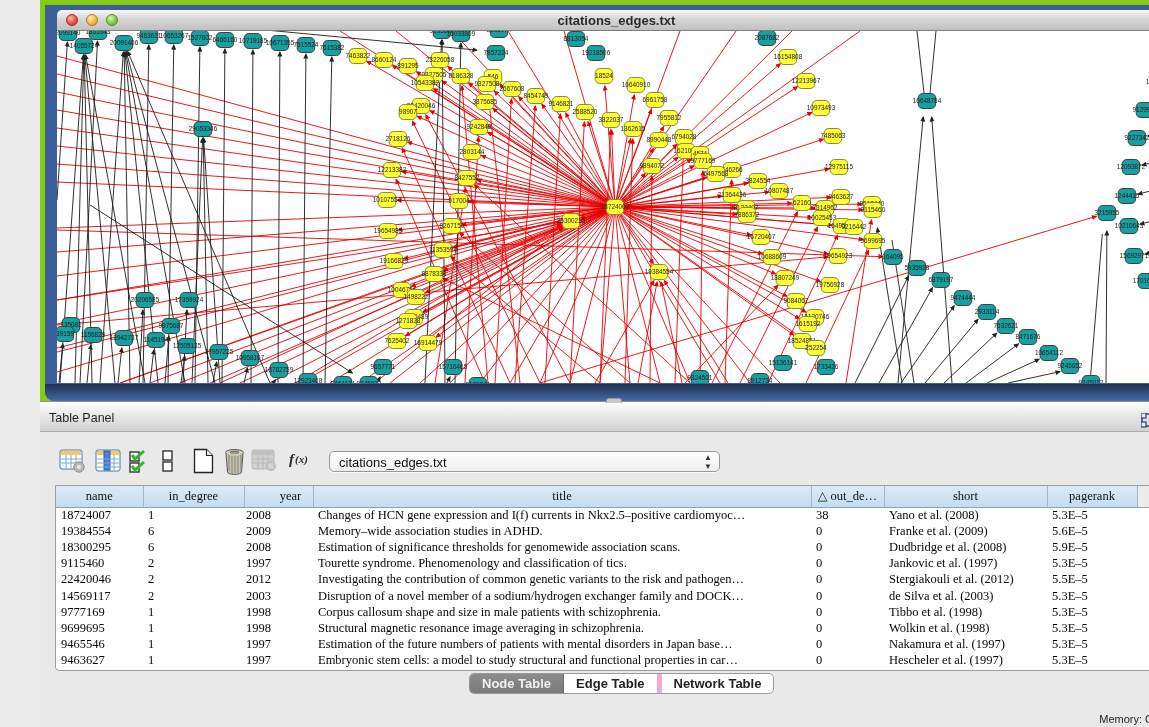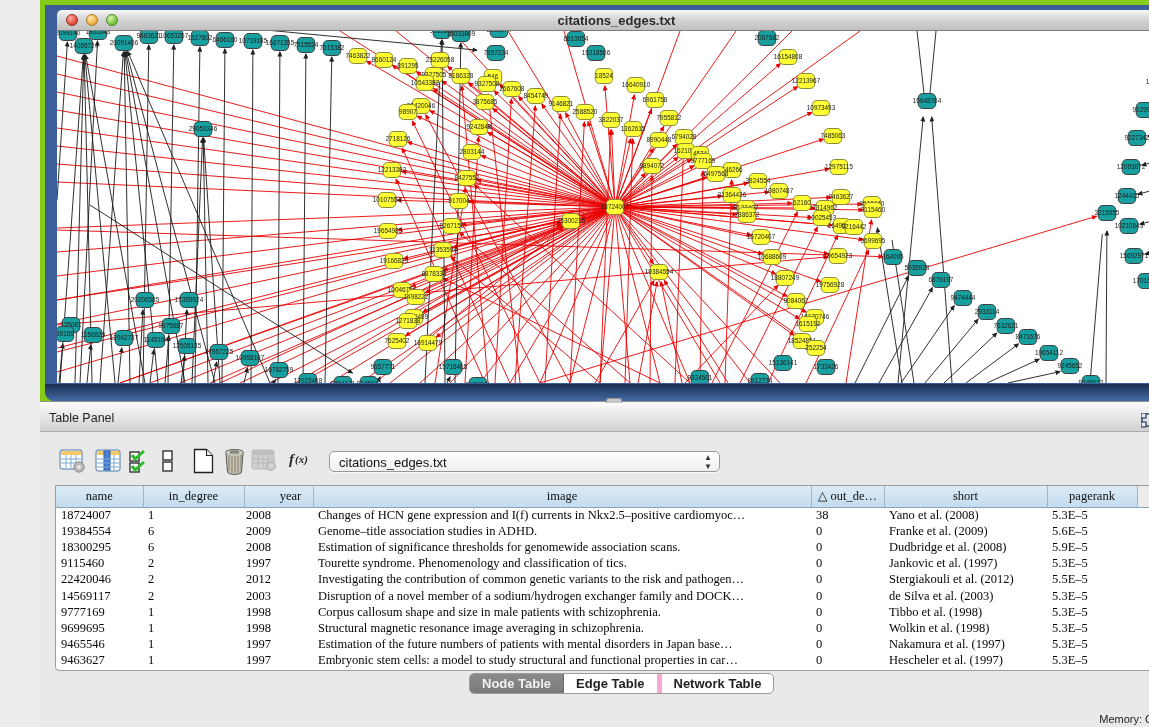--- a/index.html
+++ b/index.html
@@ -670,41 +670,41 @@
           <div class="a">▲<br>▼</div>
         </div>
     </div>
     <div id="tablewrap">
       <table>
         <tbody>
             <tr>
           <th class="c1">name</th>
               <th class="c2">in_degree</th>
               <th class="c3">year</th>
-              <th class="c4">image</th>
+              <th class="c4">title</th>
           <th class="c5">△ out_de…</th>
               <th class="c6">short</th>
               <th class="c7">pagerank</th>
               <th class="c8"></th>
         </tr>
         <tr>
               <td class="c1">18724007</td>
               <td class="c2">1</td>
               <td class="c3" style="padding-left:2px">2008</td>
               <td class="c4">Changes of HCN gene expression and I(f) currents in Nkx2.5–positive cardiomyoc…</td>
               <td class="c5">38</td>
               <td class="c6">Yano et al. (2008)</td>
               <td class="c7">5.3E–5</td>
               <td class="c8"></td>
             </tr>
             <tr>
               <td class="c1">19384554</td>
               <td class="c2">6</td>
               <td class="c3" style="padding-left:2px">2009</td>
-              <td class="c4">Genome–title association studies in ADHD.</td>
+              <td class="c4">Memory–wide association studies in ADHD.</td>
               <td class="c5">0</td>
               <td class="c6">Franke et al. (2009)</td>
               <td class="c7">5.6E–5</td>
               <td class="c8"></td>
             </tr>
             <tr>
               <td class="c1">18300295</td>
               <td class="c2">6</td>
               <td class="c3" style="padding-left:2px">2008</td>
               <td class="c4">Estimation of significance thresholds for genomewide association scans.</td>

